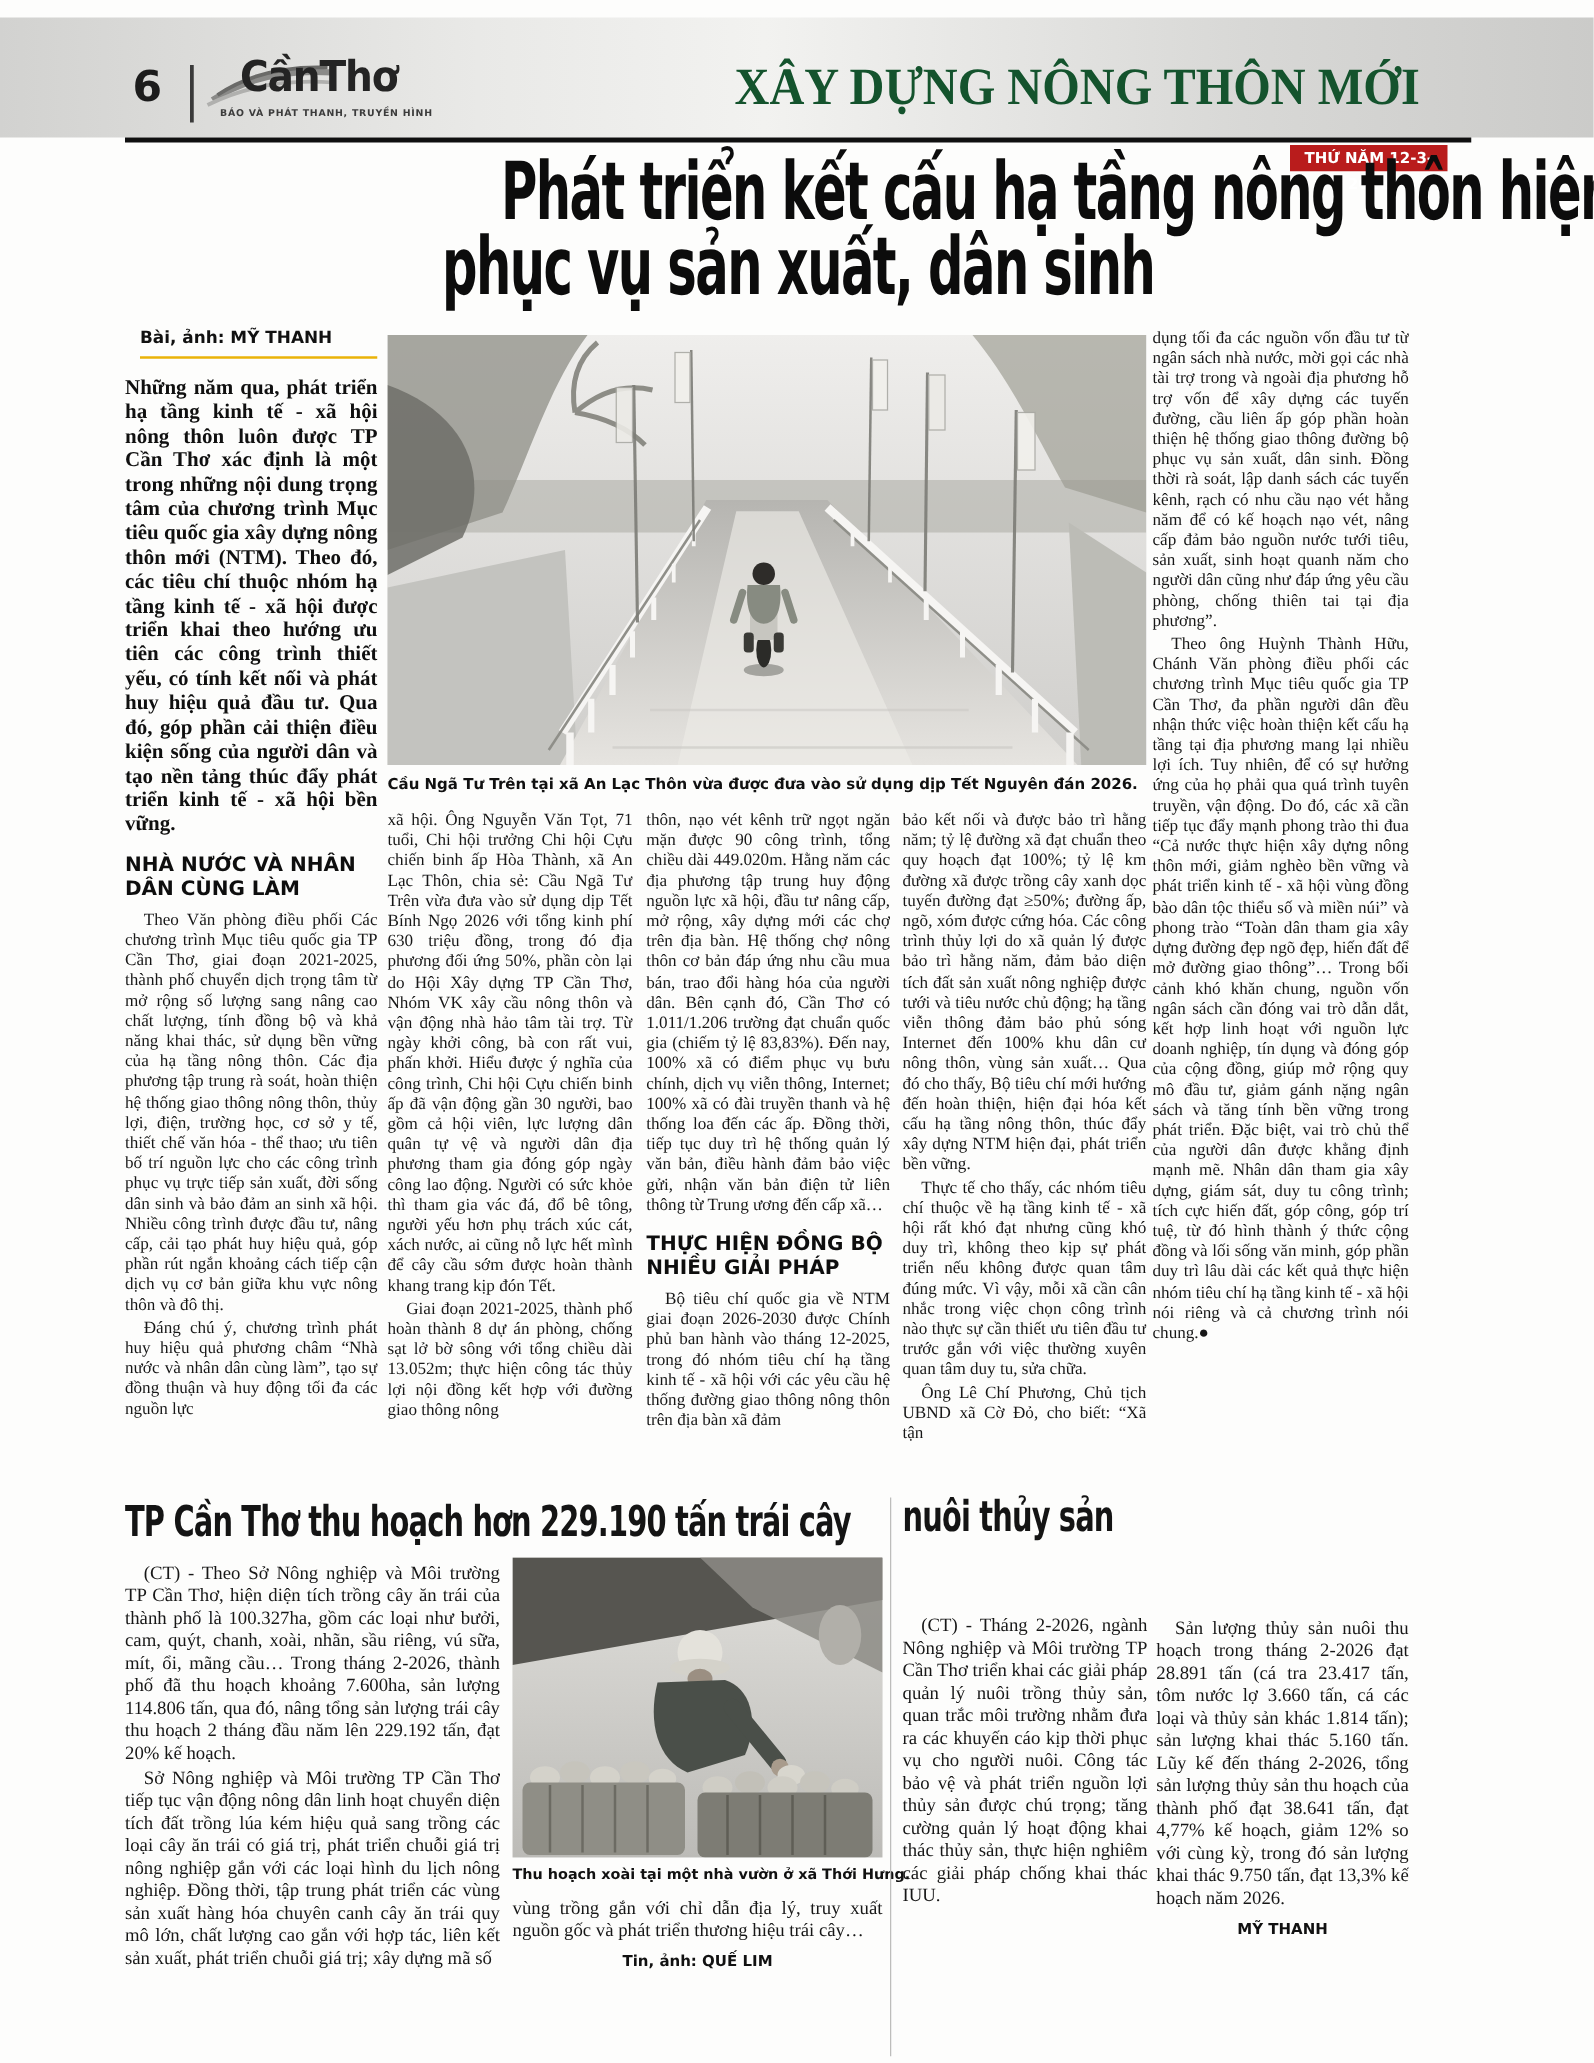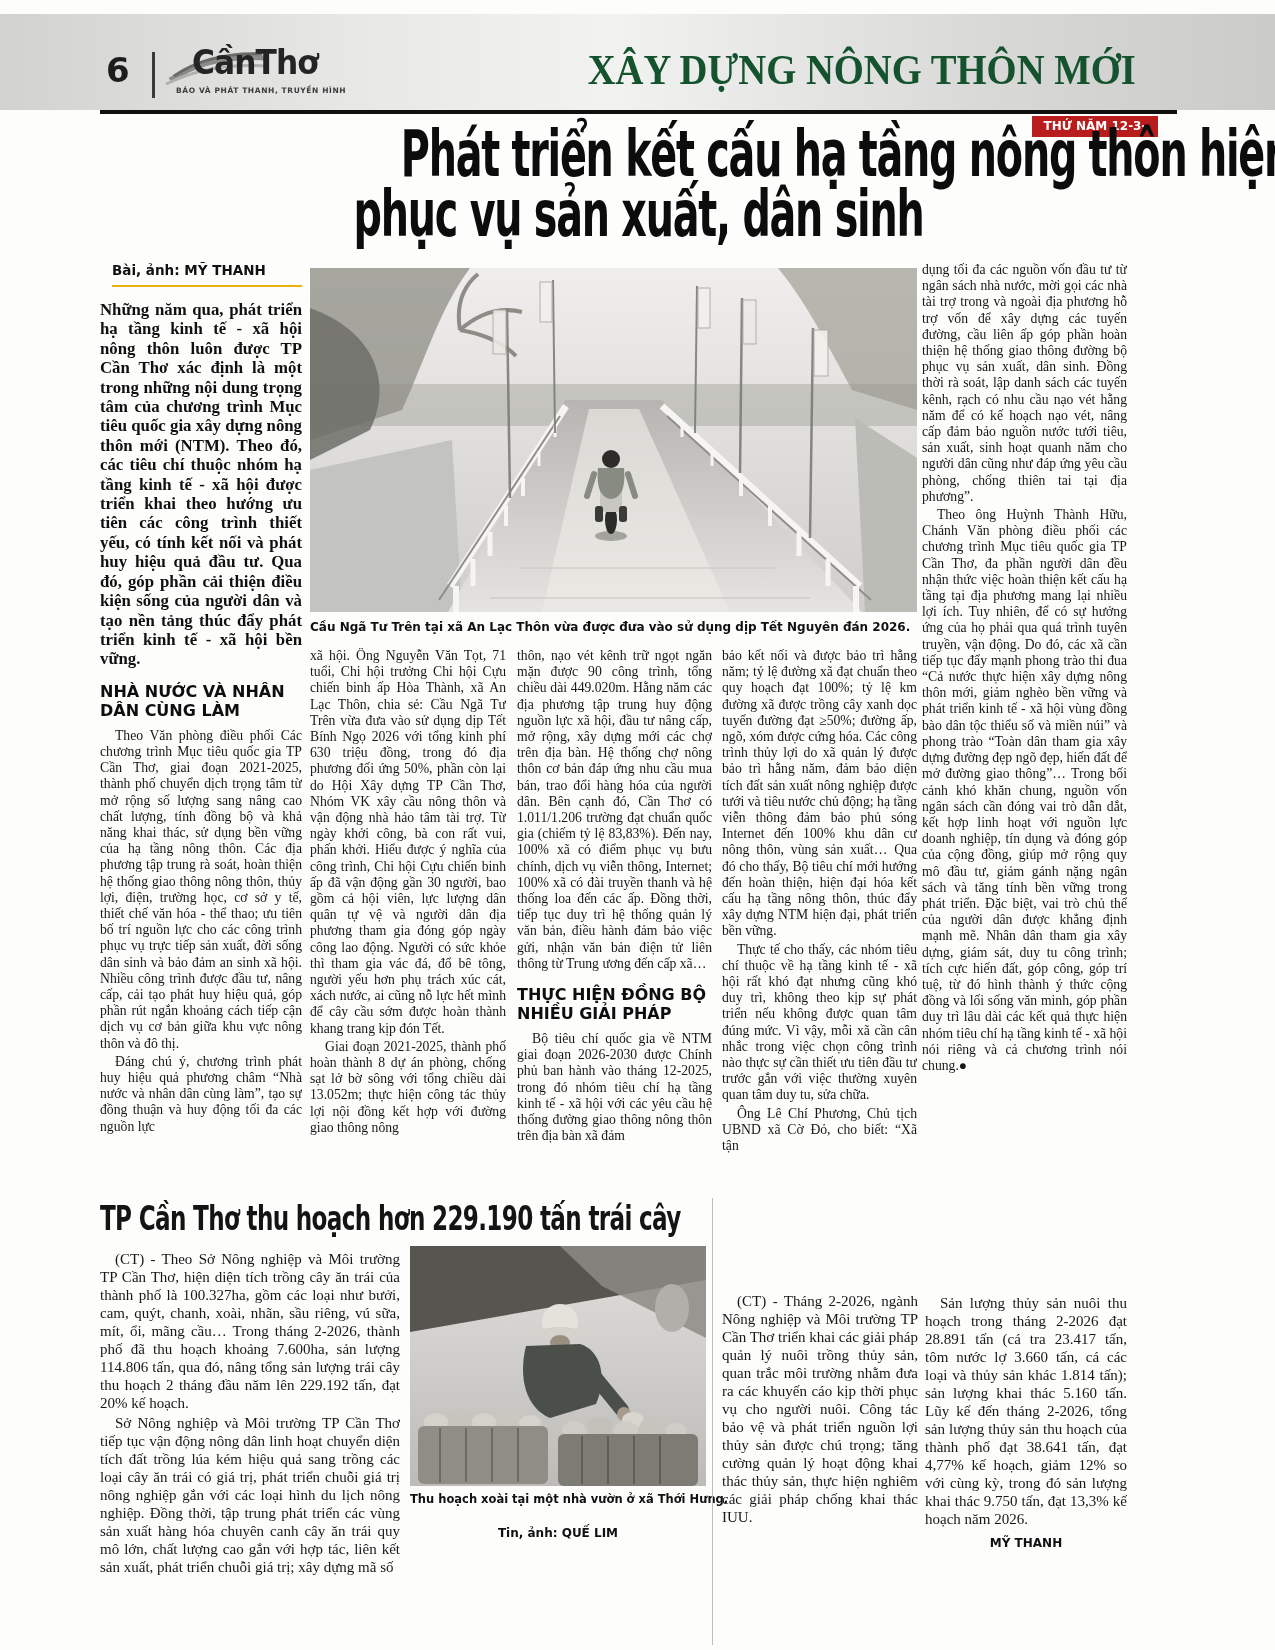--- a/index.html
+++ b/index.html
@@ -219,26 +219,28 @@
       <rect x="148" y="188" width="140" height="52" rx="6" fill="#7d7c74"></rect>
       <line x1="172" y1="190" x2="172" y2="238" stroke="#5f5e56" stroke-width="2"></line>
       <line x1="198" y1="190" x2="198" y2="238" stroke="#5f5e56" stroke-width="2"></line>
       <line x1="224" y1="190" x2="224" y2="238" stroke="#5f5e56" stroke-width="2"></line>
       <line x1="250" y1="190" x2="250" y2="238" stroke="#5f5e56" stroke-width="2"></line>
     </g>
   </svg>
 </div>
 <div class="abs caption2" style="left:410px;top:1492px;width:296px;">Thu hoạch xoài tại một nhà vườn ở xã Thới Hưng.</div>
 <div class="abs" style="left:410px;top:1518px;width:296px;">
+  <p class="body2">vùng trồng gắn với chỉ dẫn địa lý, truy xuất nguồn gốc và phát triển thương hiệu trái cây…</p>
   <div class="credit">Tin, ảnh: QUẾ LIM</div>
 </div>
 
 <div class="abs vdiv"></div>
 
 <div class="abs" style="left:722px;top:1194px;width:410px;height:90px;">
+  <div style="height:42px;"><span class="sql" style="font-size:34px;">nuôi thủy sản</span></div>
 </div>
 <div class="abs col" style="left:722px;top:1292px;width:196px;height:356px;">
   <p class="body2 ind">(CT) - Tháng 2-2026, ngành Nông nghiệp và Môi trường TP Cần Thơ triển khai các giải pháp quản lý nuôi trồng thủy sản, quan trắc môi trường nhằm đưa ra các khuyến cáo kịp thời phục vụ cho người nuôi. Công tác bảo vệ và phát triển nguồn lợi thủy sản được chú trọng; tăng cường quản lý hoạt động khai thác thủy sản, thực hiện nghiêm các giải pháp chống khai thác IUU.</p>
 </div>
 <div class="abs col" style="left:925px;top:1292px;width:202px;height:356px;">
   <p class="body2 ind gap">Sản lượng thủy sản nuôi thu hoạch trong tháng 2-2026 đạt 28.891 tấn (cá tra 23.417 tấn, tôm nước lợ 3.660 tấn, cá các loại và thủy sản khác 1.814 tấn); sản lượng khai thác 5.160 tấn. Lũy kế đến tháng 2-2026, tổng sản lượng thủy sản thu hoạch của thành phố đạt 38.641 tấn, đạt 4,77% kế hoạch, giảm 12% so với cùng kỳ, trong đó sản lượng khai thác 9.750 tấn, đạt 13,3% kế hoạch năm 2026.</p>
   <div class="credit">MỸ THANH</div>
 </div>
 
 </body></html>

